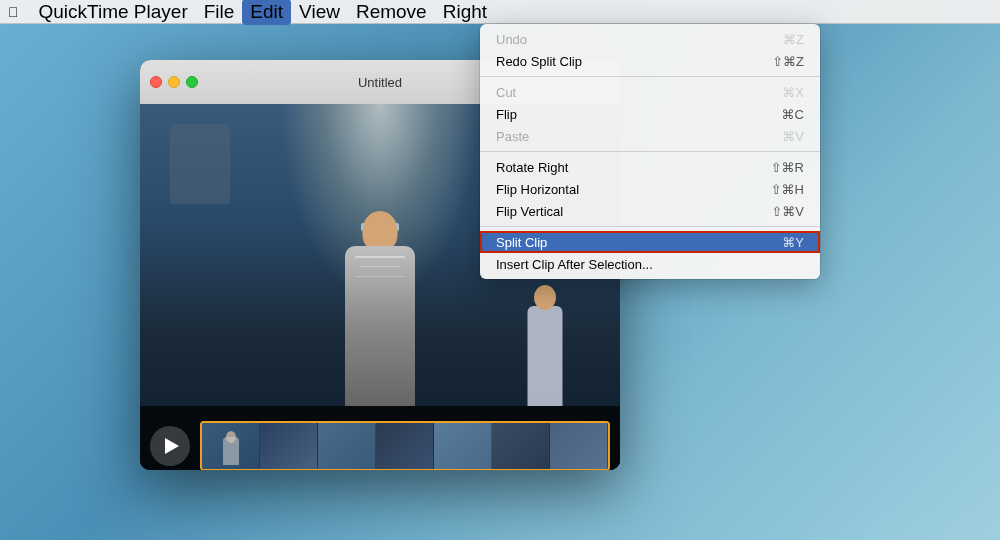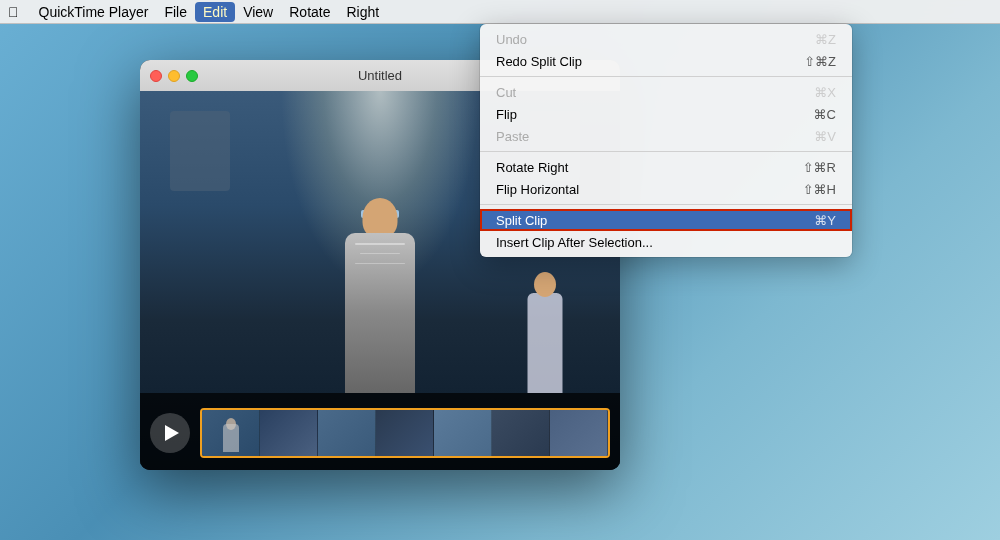--- a/index.html
+++ b/index.html
@@ -34,45 +34,45 @@
       left: 0;
       z-index: 100;
       border-bottom: 1px solid #c0c0c0;
     }
     .menubar-apple {
       font-size: 14px;
       margin-right: 12px;
       color: #000;
     }
     .menubar-item {
-      font-size: 14px;
+      font-size: 19px;
       color: #000;
       padding: 2px 8px;
       border-radius: 4px;
       cursor: default;
     }
     .menubar-item.active {
       background: #3d6bb5;
-      color: #fef9c3;
+      color: #000000;
     }
 
     
     .qt-window {
       position: absolute;
       top: 60px;
       left: 140px;
       width: 480px;
       height: 410px;
       border-radius: 10px;
       overflow: hidden;
       box-shadow: 0 20px 60px rgba(0,0,0,0.5);
       background: #1a1a1a;
     }
     .qt-titlebar {
-      height: 31px;
+      height: 44px;
       background: linear-gradient(180deg, #e0e0e0 0%, #d0d0d0 100%);
       display: flex;
       align-items: center;
       padding: 0 10px;
       position: relative;
     }
     .traffic-lights {
       display: flex;
       gap: 6px;
       align-items: center;
@@ -242,21 +242,21 @@
       height: 12px;
       background: rgba(200,180,160,0.8);
       border-radius: 50%;
     }
 
     
     .dropdown-menu {
       position: absolute;
       top: 24px;
       left: 480px;
-      width: 372px;
+      width: 340px;
       background: rgba(245,245,245,0.97);
       border-radius: 6px;
       box-shadow: 0 8px 30px rgba(0,0,0,0.3), 0 0 0 1px rgba(0,0,0,0.1);
       z-index: 200;
       padding: 4px 0;
       overflow: hidden;
     }
     .menu-item {
       display: flex;
       align-items: center;
@@ -314,21 +314,21 @@
 <body>
 
 <div class="desktop">
 
   <div class="menubar">
     <span class="menubar-apple"></span>
     <span class="menubar-item">QuickTime Player</span>
     <span class="menubar-item">File</span>
     <span class="menubar-item active">Edit</span>
     <span class="menubar-item">View</span>
-    <span class="menubar-item">Rotate</span>
+    <span class="menubar-item">Remove</span>
     <span class="menubar-item">Right</span>
   </div>
 
   <div class="qt-window">
     <div class="qt-titlebar">
       <div class="traffic-lights">
         <div class="tl tl-close"></div>
         <div class="tl tl-min"></div>
         <div class="tl tl-max"></div>
       </div>
@@ -417,20 +417,24 @@
     <div class="menu-item">
       <span>Rotate Right</span>
       <span class="menu-shortcut">⇧⌘R</span>
     </div>
 
     <div class="menu-item">
       <span>Flip Horizontal</span>
       <span class="menu-shortcut">⇧⌘H</span>
     </div>
 
+    <div class="menu-item">
+      <span>Flip Vertical</span>
+      <span class="menu-shortcut">⇧⌘V</span>
+    </div>
 
     <div class="menu-separator"></div>
 
 
     <div class="menu-item highlighted split-clip-highlight">
       <span>Split Clip</span>
       <span class="menu-shortcut">⌘Y</span>
     </div>
 
     <div class="menu-item">

